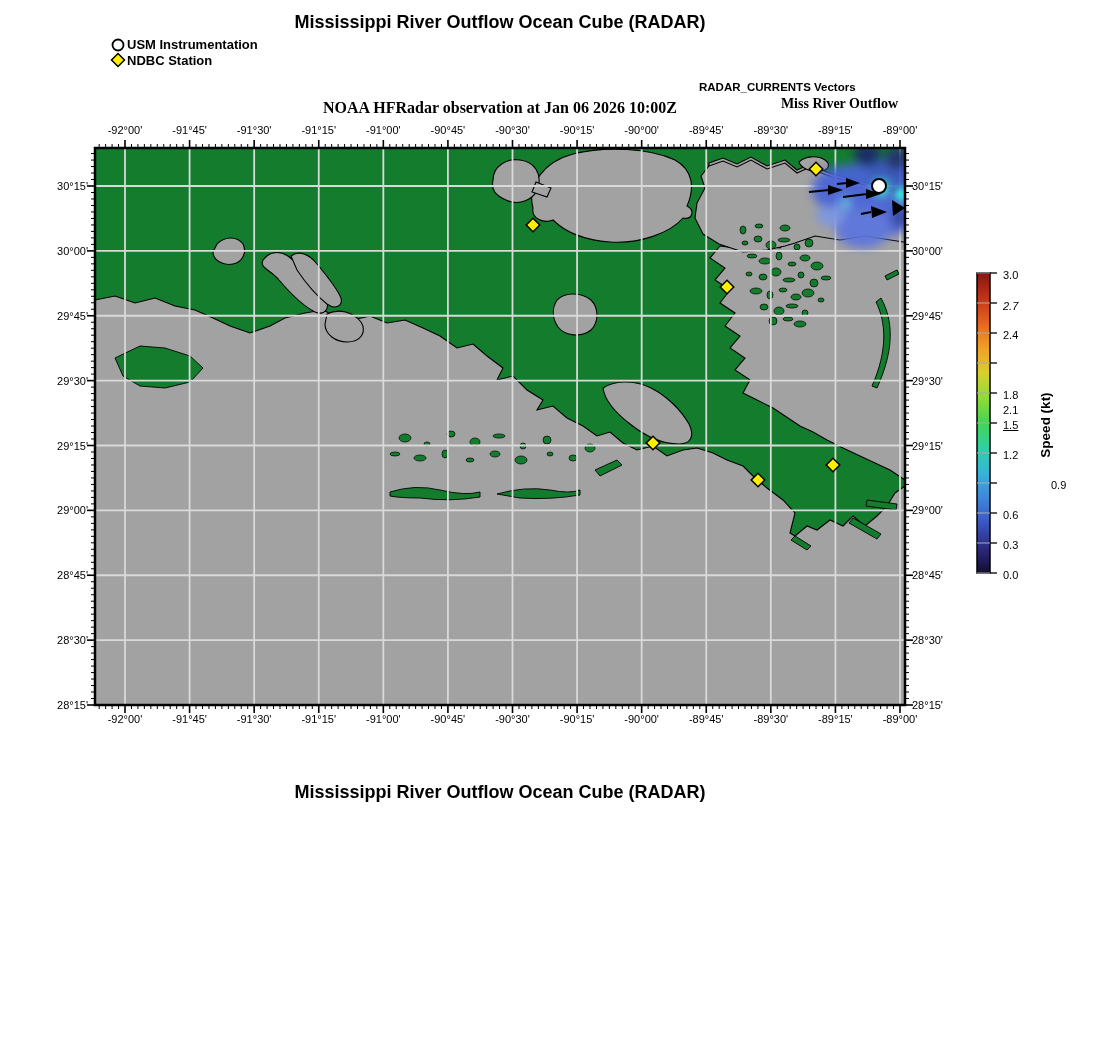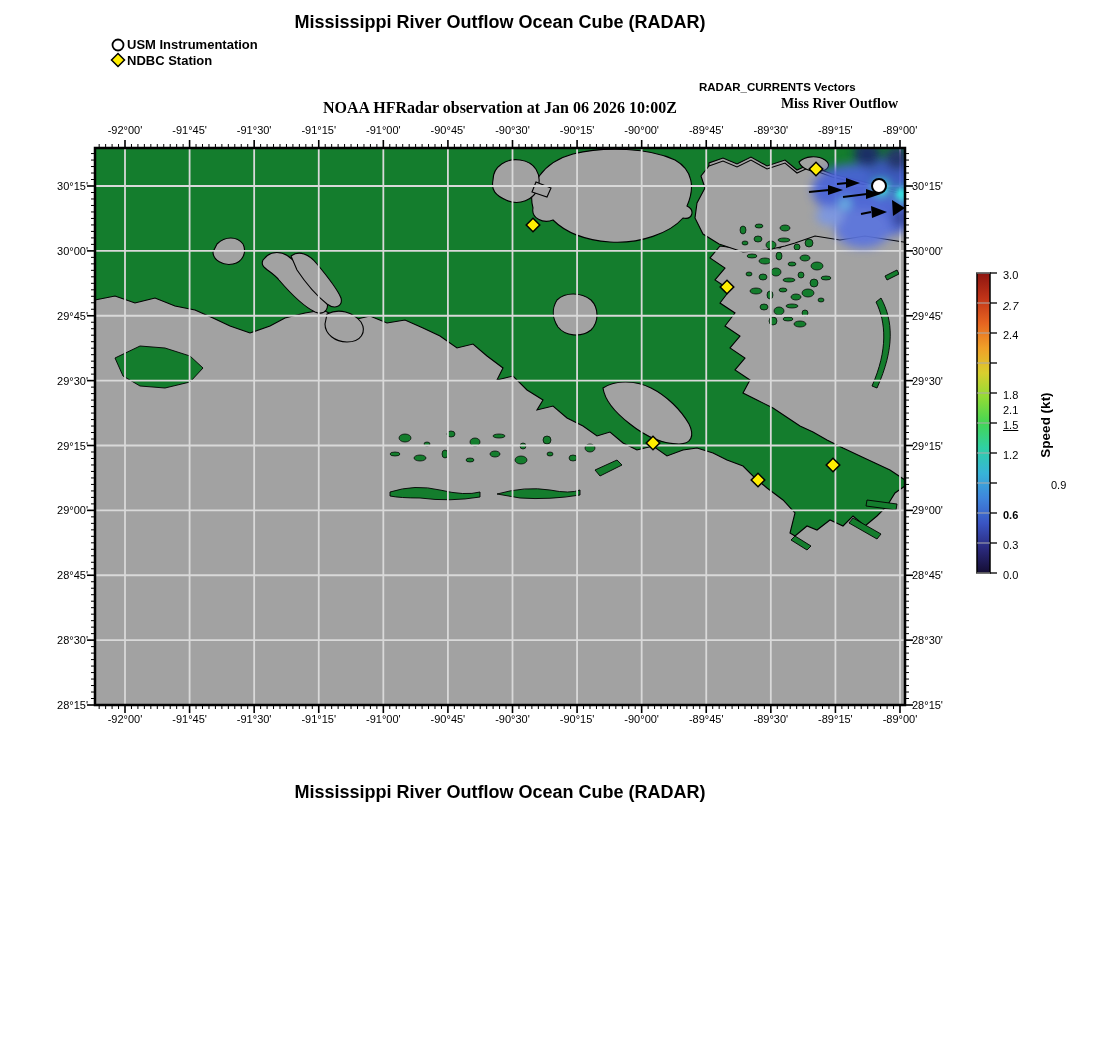--- a/index.html
+++ b/index.html
@@ -713,21 +713,21 @@
       <span class="alab ylab-l" style="left: 88px; top: 510.375px;">29°00'</span>
       <span class="alab ylab-r" style="left: 912px; top: 510.375px;">29°00'</span>
       <span class="alab ylab-l" style="left: 88px; top: 575.25px;">28°45'</span>
       <span class="alab ylab-r" style="left: 912px; top: 575.25px;">28°45'</span>
       <span class="alab ylab-l" style="left: 88px; top: 640.125px;">28°30'</span>
       <span class="alab ylab-r" style="left: 912px; top: 640.125px;">28°30'</span>
       <span class="alab ylab-l" style="left: 88px; top: 705px;">28°15'</span>
       <span class="alab ylab-r" style="left: 912px; top: 705px;">28°15'</span>
       <span class="cblab" style="left: 1003px; top: 575px;">0.0</span>
       <span class="cblab" style="left: 1003px; top: 545px;">0.3</span>
-      <span class="cblab" style="left: 1003px; top: 515px; font-weight: bold;">0.6</span>
+      <span class="cblab" style="left: 1003px; top: 515px;">0.6</span>
       <span class="cblab" style="left: 1003px; top: 485px; margin-left: 48px;">0.9</span>
       <span class="cblab" style="left: 1003px; top: 455px;">1.2</span>
       <span class="cblab" style="left: 1003px; top: 425px; text-decoration: underline;">1.5</span>
       <span class="cblab" style="left: 1003px; top: 395px;">1.8</span>
       <span class="cblab" style="left: 1003px; top: 365px; margin-top: 45px;">2.1</span>
       <span class="cblab" style="left: 1003px; top: 335px;">2.4</span>
       <span class="cblab" style="left: 1003px; top: 306px; font-style: italic;">2.7</span>
       <span class="cblab" style="left: 1003px; top: 275px;">3.0</span>
     </div>
 

